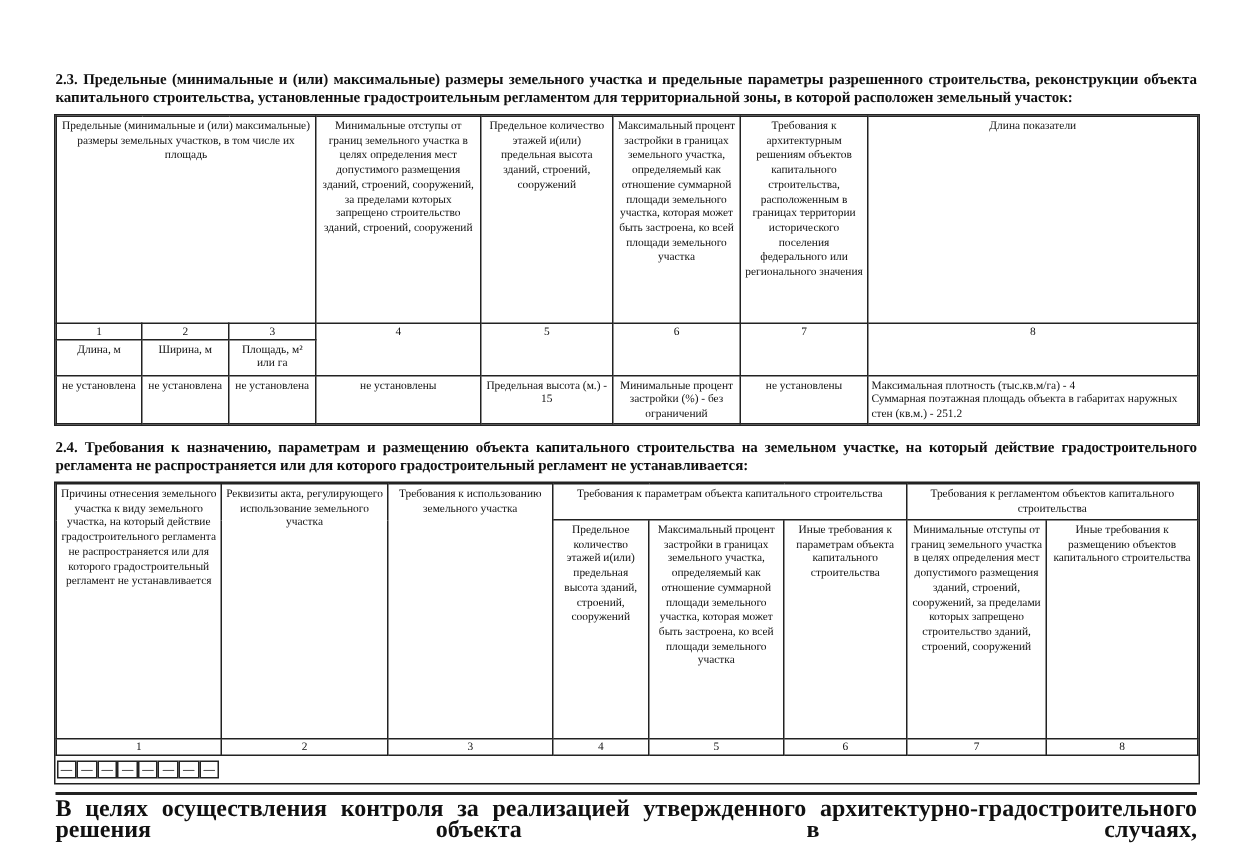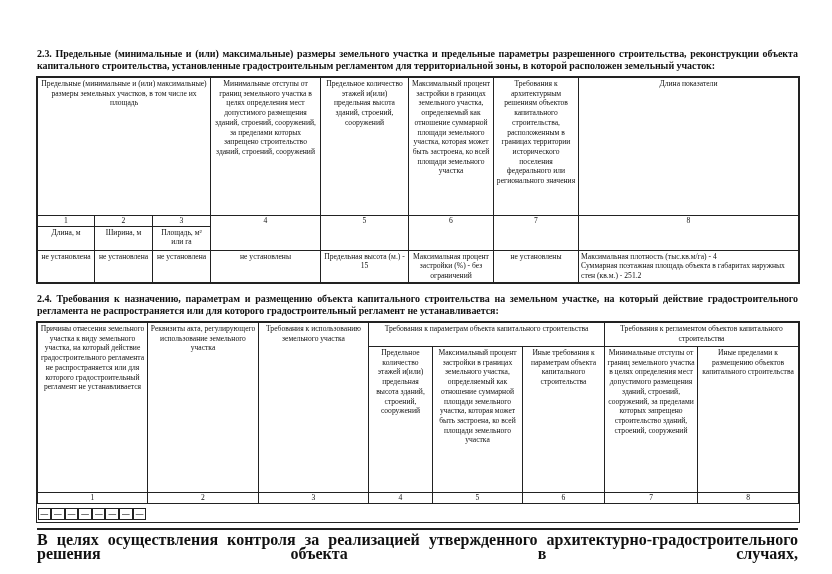--- a/index.html
+++ b/index.html
@@ -67,21 +67,21 @@
     <td>Длина, м</td>
     <td>Ширина, м</td>
     <td>Площадь, м² или га</td>
   </tr>
   <tr style="height:26px;">
     <td>не установлена</td>
     <td>не установлена</td>
     <td>не установлена</td>
     <td>не установлены</td>
     <td>Предельная высота (м.) - 15</td>
-    <td>Максимальная процент застройки (%) - без ограничений</td>
+    <td>Минимальные процент застройки (%) - без ограничений</td>
     <td>не установлены</td>
     <td class="left">
       <div>Максимальная плотность (тыс.кв.м/га) - 4</div>
       <div>Суммарная поэтажная площадь объекта в габаритах наружных стен (кв.м.) - 251.2</div>
     </td>
   </tr>
 </tbody>
   </table>
 
 <div class="heading" style="top:293px;">2.4. Требования к назначению, параметрам и размещению объекта капитального строительства на земельном участке, на который действие градостроительного регламента не распространяется или для которого градостроительный регламент не устанавливается:</div>
@@ -103,21 +103,21 @@
     <td rowspan="2">Реквизиты акта, регулирующего использование земельного участка</td>
     <td rowspan="2">Требования к использованию земельного участка</td>
     <td colspan="3">Требования к параметрам объекта капитального строительства</td>
     <td colspan="2">Требования к регламентом объектов капитального строительства</td>
   </tr>
   <tr style="height:146px;">
     <td>Предельное количество этажей и(или) предельная высота зданий, строений, сооружений</td>
     <td>Максимальный процент застройки в границах земельного участка, определяемый как отношение суммарной площади земельного участка, которая может быть застроена, ко всей площади земельного участка</td>
     <td>Иные требования к параметрам объекта капитального строительства</td>
     <td>Минимальные отступы от границ земельного участка в целях определения мест допустимого размещения зданий, строений, сооружений, за пределами которых запрещено строительство зданий, строений, сооружений</td>
-    <td>Иные пределами к размещению объектов капитального строительства</td>
+    <td>Иные требования к размещению объектов капитального строительства</td>
   </tr>
   <tr style="height:10px;">
     <td class="num">1</td>
     <td class="num">2</td>
     <td class="num">3</td>
     <td class="num">4</td>
     <td class="num">5</td>
     <td class="num">6</td>
     <td class="num">7</td>
     <td class="num">8</td>

